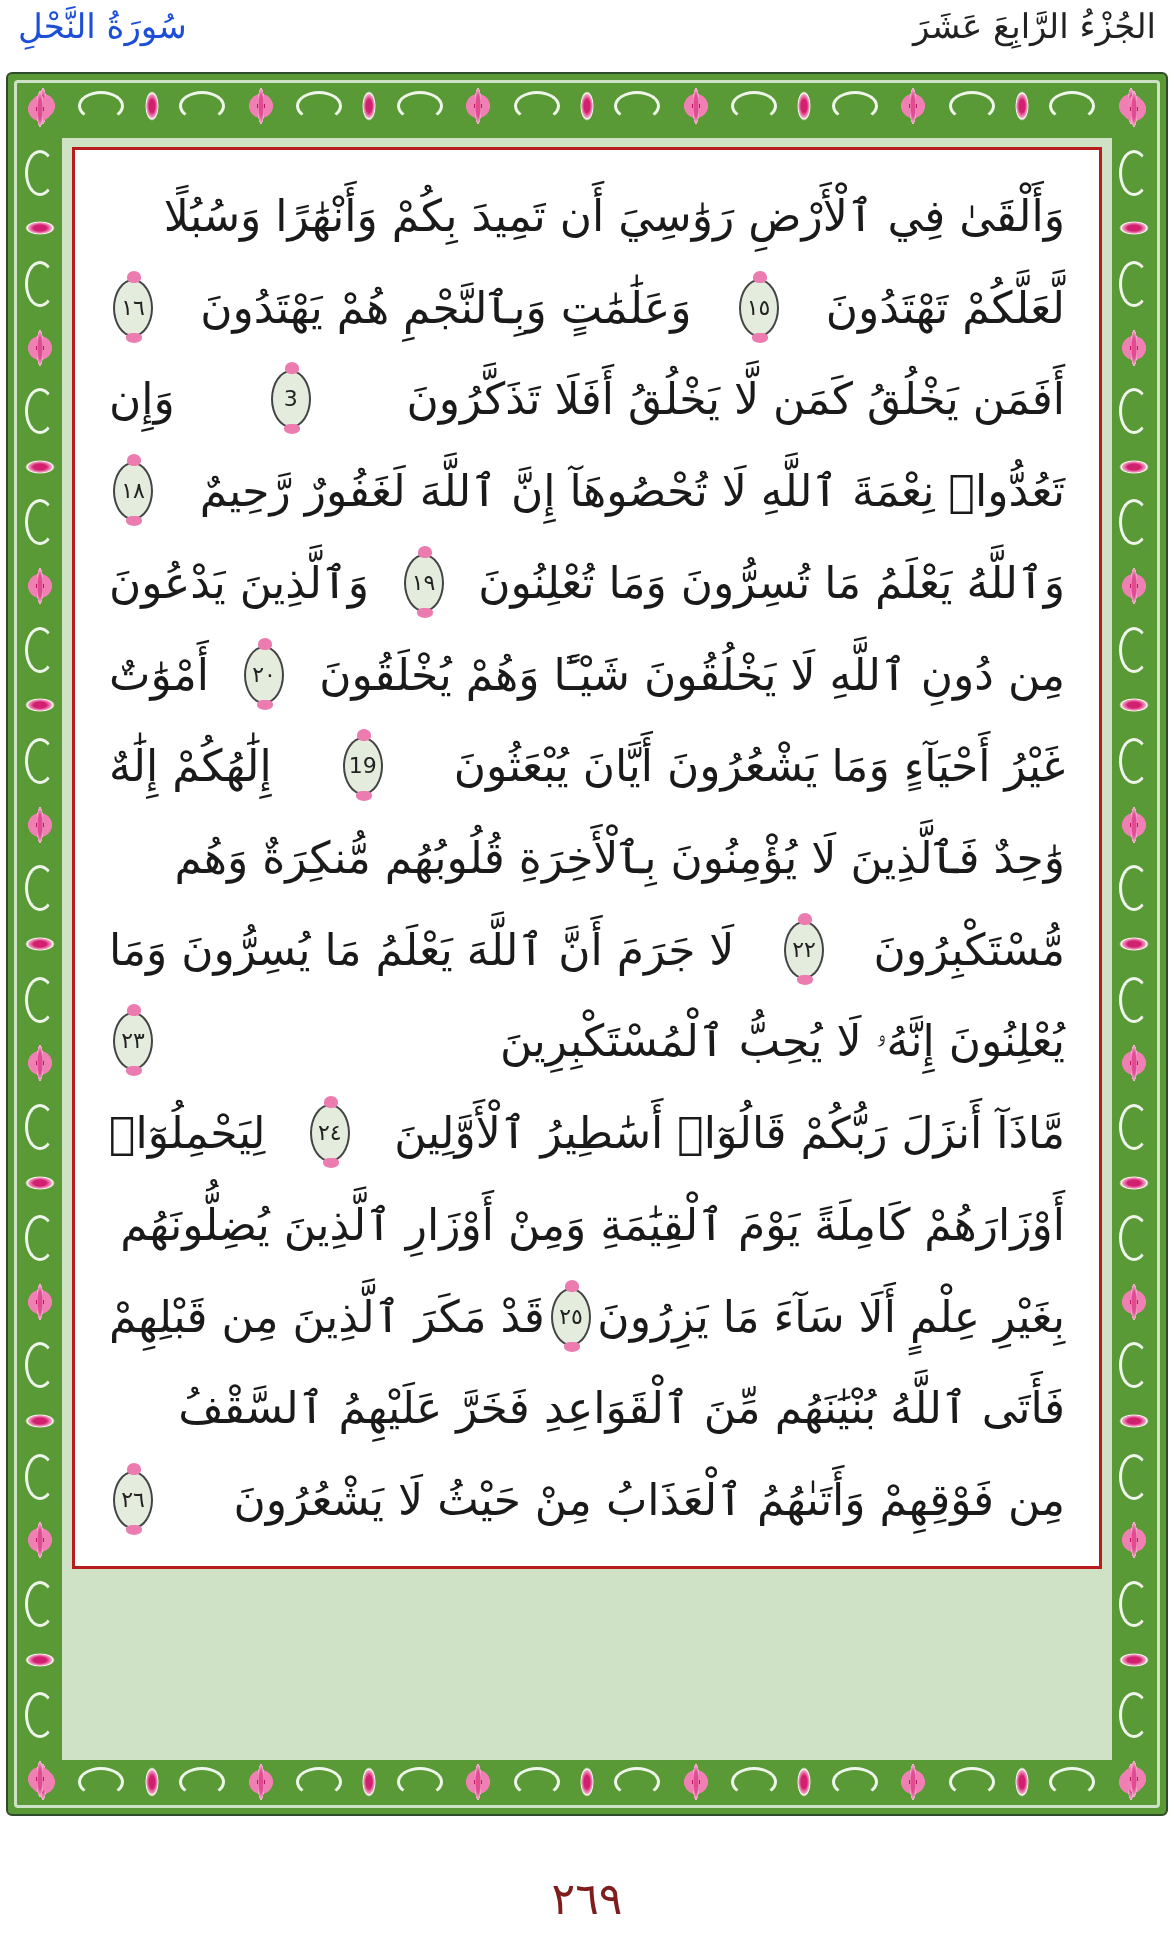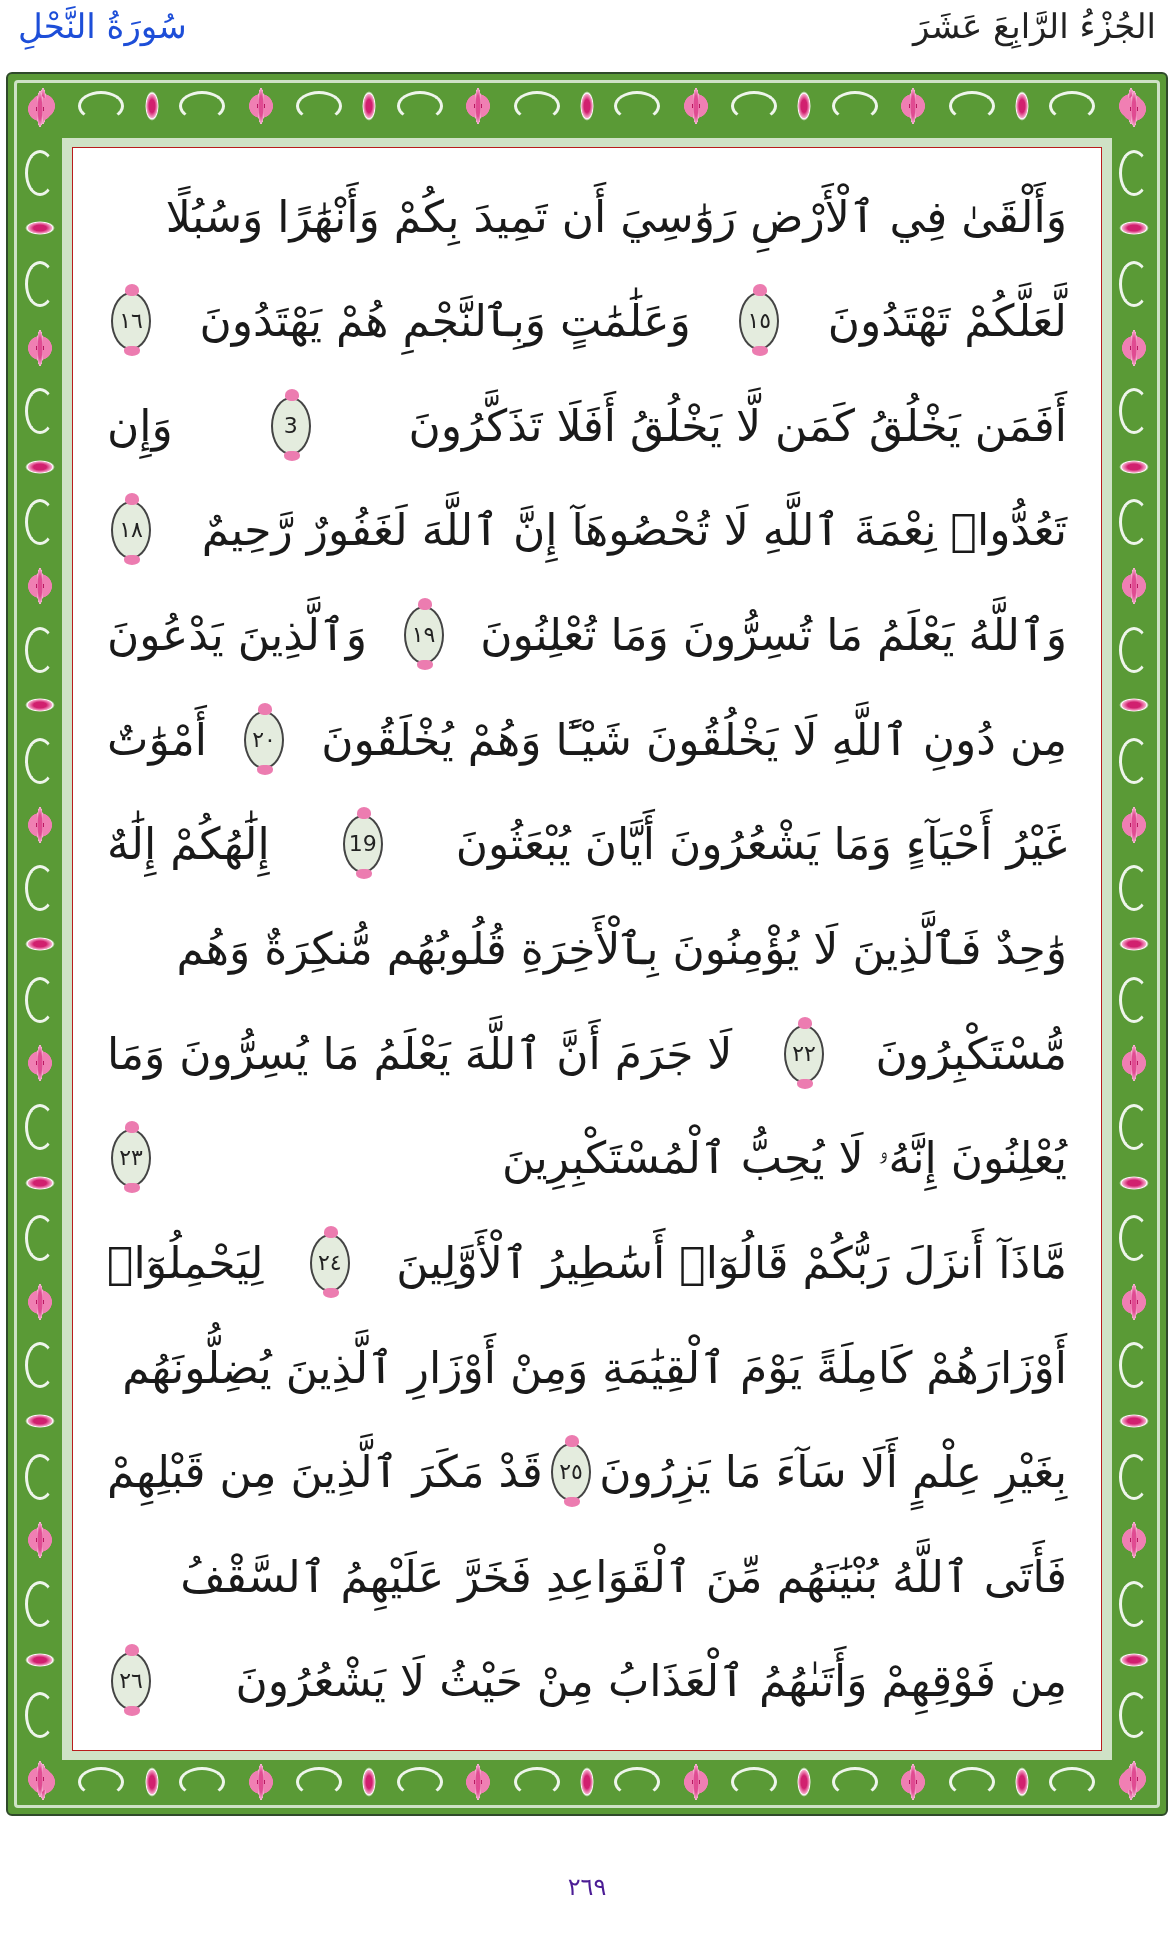--- a/index.html
+++ b/index.html
@@ -29,39 +29,39 @@
                    background: radial-gradient(ellipse at center, #e04b92 0 35%, #f6b5d2 60%, transparent 62%); }
   .bud { width: 14px; height: 30px; border-radius: 50%;
          background: radial-gradient(ellipse at center, #d1206f 0 30%, #f5a6c8 55%, #ffffff 60%, transparent 70%); }
   .v .bud { width: 30px; height: 14px; }
   .swirl { width: 40px; height: 24px; border: 3px solid #ffffff; border-radius: 50%;
            border-bottom-color: transparent; opacity: .9; }
   .v .swirl { width: 24px; height: 40px; border-bottom-color: #ffffff; border-right-color: transparent; }
 
   .inner-band { position: absolute; left: 62px; top: 138px; width: 1050px; height: 1622px;
                 background: #cfe2c6; box-sizing: border-box; }
-  .panel { position: absolute; left: 72px; top: 147px; width: 1030px; height: 1604px;
-           background: #ffffff; border: 1px solid #b91c1c; box-sizing: border-box; }
+  .panel { position: absolute; left: 72px; top: 147px; width: 1030px; height: 1422px;
+           background: #ffffff; border: 3px solid #b91c1c; box-sizing: border-box; }
 
   .lines { position: absolute; left: 0; right: 0; top: 20px; bottom: 20px;
            display: flex; flex-direction: column; justify-content: space-between; padding: 0 34px; }
   .line { direction: rtl; text-align: justify; text-align-last: justify; font-family: "DejaVu Sans", sans-serif;
           font-size: 44px; line-height: 88px; height: 97px; color: #1a1a1a; white-space: nowrap;
           display: flex; justify-content: space-between; align-items: center; }
   .seg { display: inline-block; }
   .ayah-marker { display: inline-flex; align-items: center; justify-content: center; width: 40px; height: 58px;
                  border-radius: 50%; background: #e4ecde; border: 2px solid #444; box-sizing: border-box;
                  position: relative; font-size: 22px; color: #222; margin: 0 4px; }
   .ayah-marker::before { content: ""; position: absolute; top: -10px; left: 12px; width: 14px; height: 12px;
                          border-radius: 50% 50% 40% 40%; background: #ec7cb0; }
   .ayah-marker::after { content: ""; position: absolute; bottom: -8px; left: 11px; width: 16px; height: 10px;
                         border-radius: 40% 40% 50% 50%; background: #ec7cb0; }
 
   .page-number { position: absolute; left: 0; right: 0; top: 1873px; text-align: center;
-                 font-family: "DejaVu Serif", serif; font-size: 24px; color: #4c1d95; direction: rtl; }
+                 font-family: "DejaVu Serif", serif; font-size: 44px; color: #7f1d1d; direction: rtl; }
 </style>
 </head>
 <body>
 
 <div class="header-juz">الجُزْءُ الرَّابِعَ عَشَرَ</div>
 <div class="header-surah">سُورَةُ النَّحْلِ</div>
 
 <div class="frame-outer">
   <div class="ornament-row h top">
     <span class="flower"></span>

